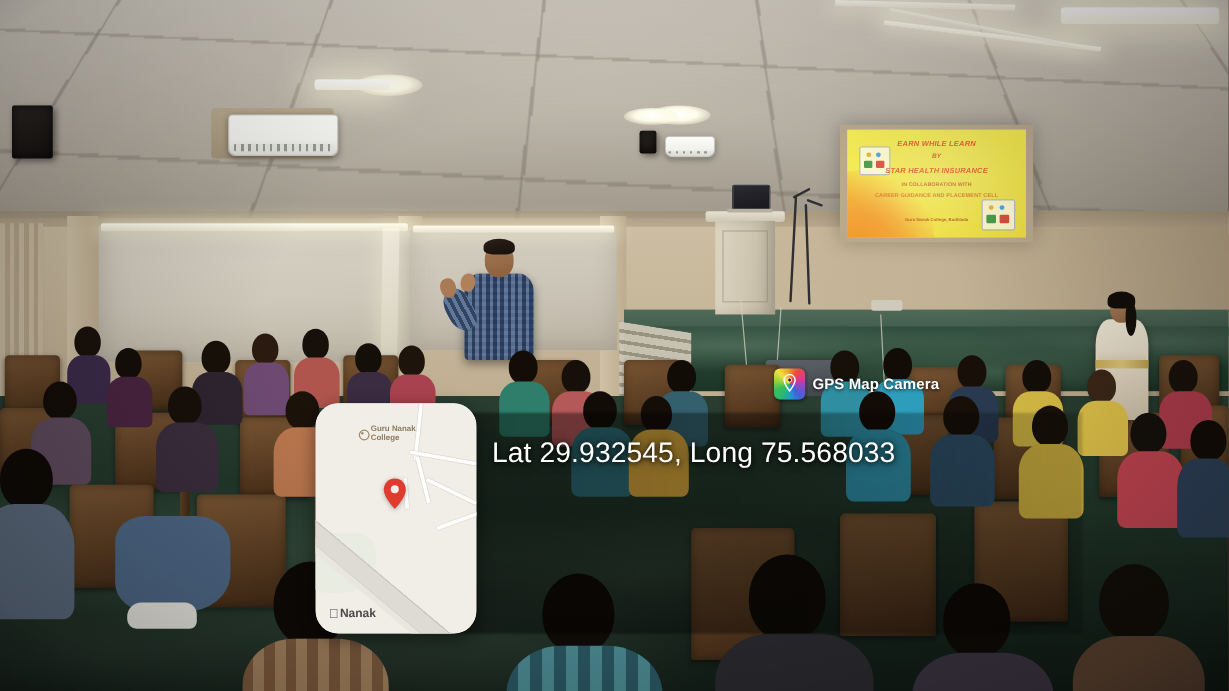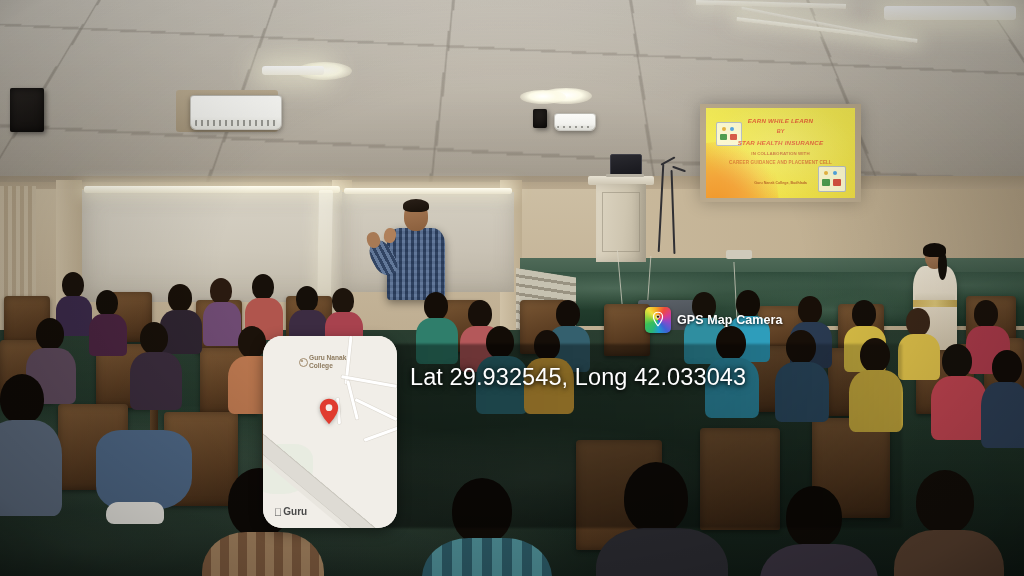--- a/index.html
+++ b/index.html
@@ -719,22 +719,22 @@
         <div>College</div>
       </div>
 
       <svg class="map-pin" viewBox="0 0 24 32">
         <path d="M12 0.8C5.9 0.8 1 5.7 1 11.8c0 8.2 11 19.4 11 19.4s11-11.2 11-19.4C23 5.7 18.1 0.8 12 0.8z" fill="#e03b2f"></path>
         <circle cx="12" cy="11.4" r="4" fill="#f4ece6"></circle>
       </svg>
 
       <div class="map-attrib">
         <span class="apple-glyph"></span>
-        <span>Guru</span>
+        <span>Nanak</span>
       </div>
     </div>
 
     <div class="stamp-text">
-      <div class="st-line">Lat 29.932545, Long 42.033043</div>
+      <div class="st-line">Lat 29.932545, Long 75.568033</div>
     </div>
   </div>
 
 </div>
 
 </body></html>

